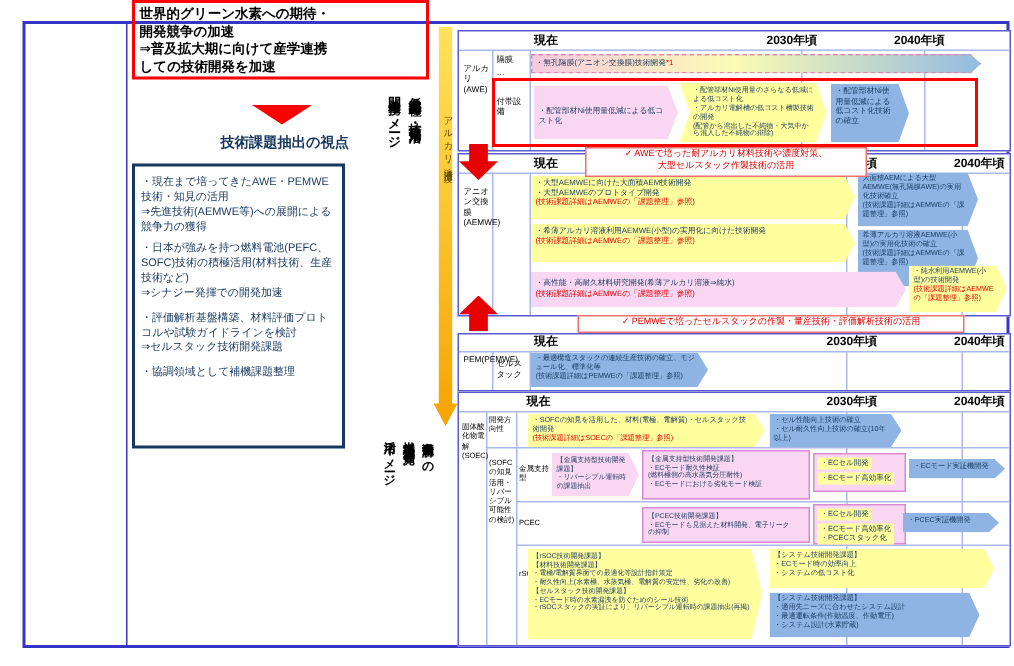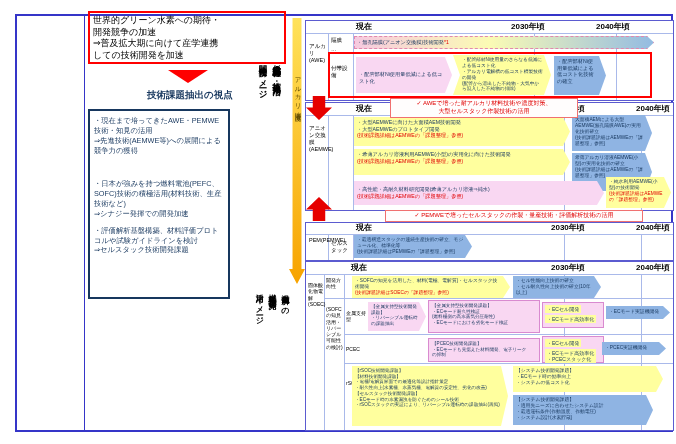--- a/index.html
+++ b/index.html
@@ -37,38 +37,39 @@
 </style>
 </head>
 <body>
 
 <div class="canvas">
 
   <div class="abs frame" style="left:15px;top:14px;width:654px;height:414px;"></div>
   <div class="abs vline" style="left:84px;top:14px;height:416px;"></div>
 
 
-  <div class="abs" style="left:88px;top:11px;width:198px;height:53px;border:2.5px solid #ff0000;box-sizing:border-box;padding:2px 3px;font-size:9px;font-weight:normal;color:#000;line-height:1.3;">
+  <div class="abs" style="left:88px;top:0;width:198px;height:53px;border:2.5px solid #ff0000;box-sizing:border-box;padding:2px 3px;font-size:9px;font-weight:bold;color:#000;line-height:1.3;">
     <span class="t">世界的グリーン水素への期待・
 開発競争の加速
 ⇒普及拡大期に向けて産学連携
 しての技術開発を加速</span>
   </div>
   <div class="abs tri" style="left:168px;top:70px;"></div>
   <div class="abs" style="left:147px;top:89px;font-size:9.5px;font-weight:bold;color:#17375E;">
     <span class="t">技術課題抽出の視点</span>
   </div>
 
   <div class="abs" style="left:88px;top:109px;width:142px;height:190px;border:2px solid #17375E;box-sizing:border-box;padding:5px 4px;font-size:7.3px;line-height:1.35;color:#17375E;">
-    <span class="t" style="margin-bottom:24px;">・現在まで培ってきたAWE・PEMWE技術・知見の活用
+    <span class="t" style="margin-bottom:5px;">・現在まで培ってきたAWE・PEMWE技術・知見の活用
 ⇒先進技術(AEMWE等)への展開による競争力の獲得</span>
     <span class="t" style="margin-bottom:7px;">・日本が強みを持つ燃料電池(PEFC、SOFC)技術の積極活用(材料技術、生産技術など)
 ⇒シナジー発揮での開発加速</span>
     <span class="t" style="margin-bottom:7px;">・評価解析基盤構築、材料評価プロトコルや試験ガイドラインを検討
 ⇒セルスタック技術開発課題</span>
+    <span class="t">・協調領域として補機課題整理</span>
   </div>
 
   <div class="abs vert" style="left:256px;top:58px;height:210px;">
     <span class="t" style="white-space:pre;">低温電解三種の技術・知見活用
 開発連携イメージ</span>
   </div>
   <div class="abs vert" style="left:252px;top:288px;height:145px;font-size:8px;">
     <span class="t" style="white-space:pre;">高温電解への
 燃料電池技術・知見
 活用イメージ</span>

